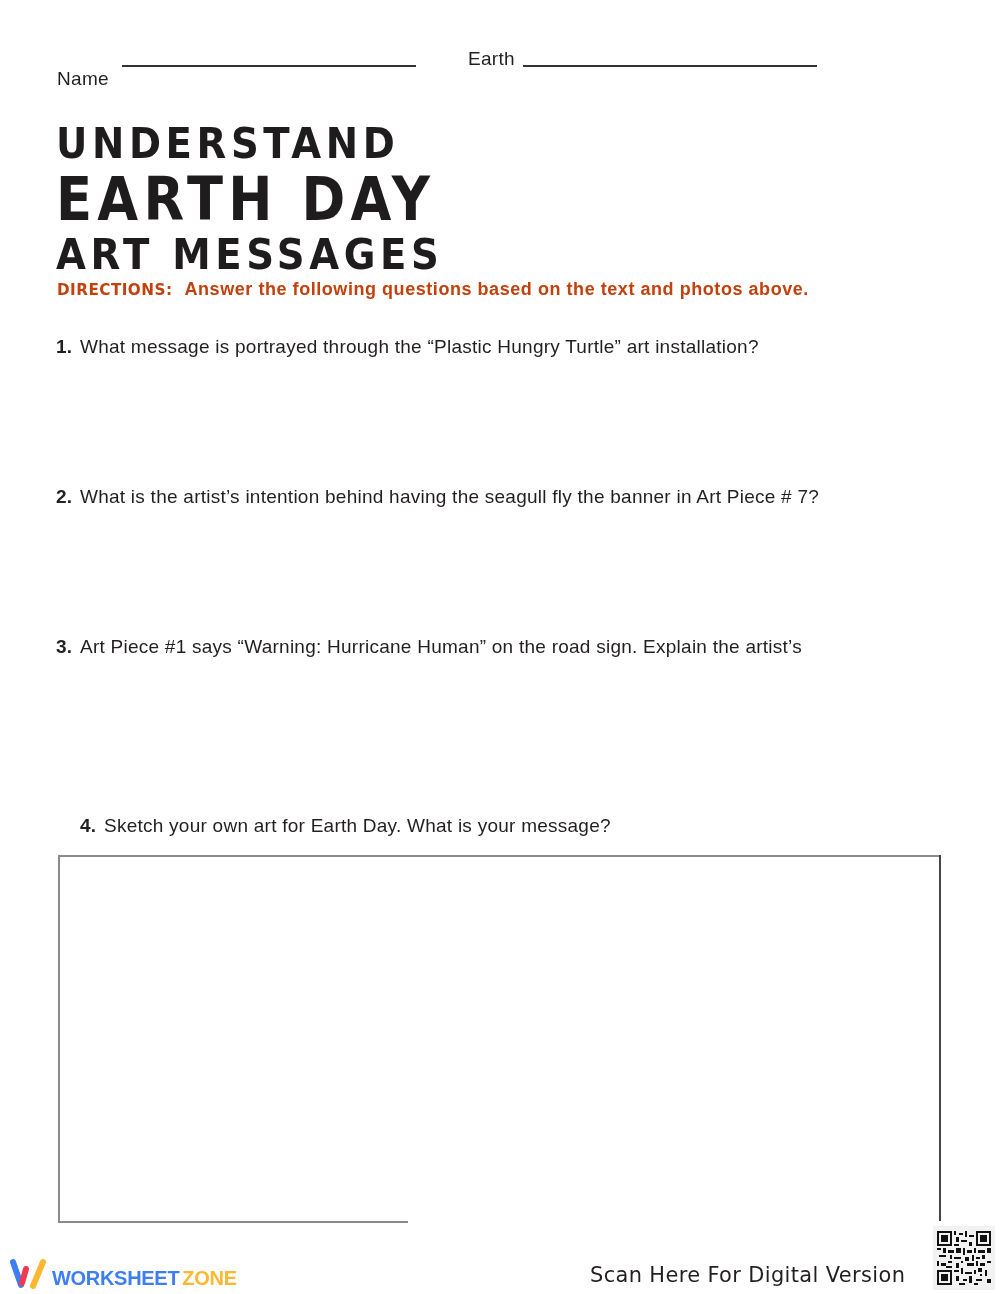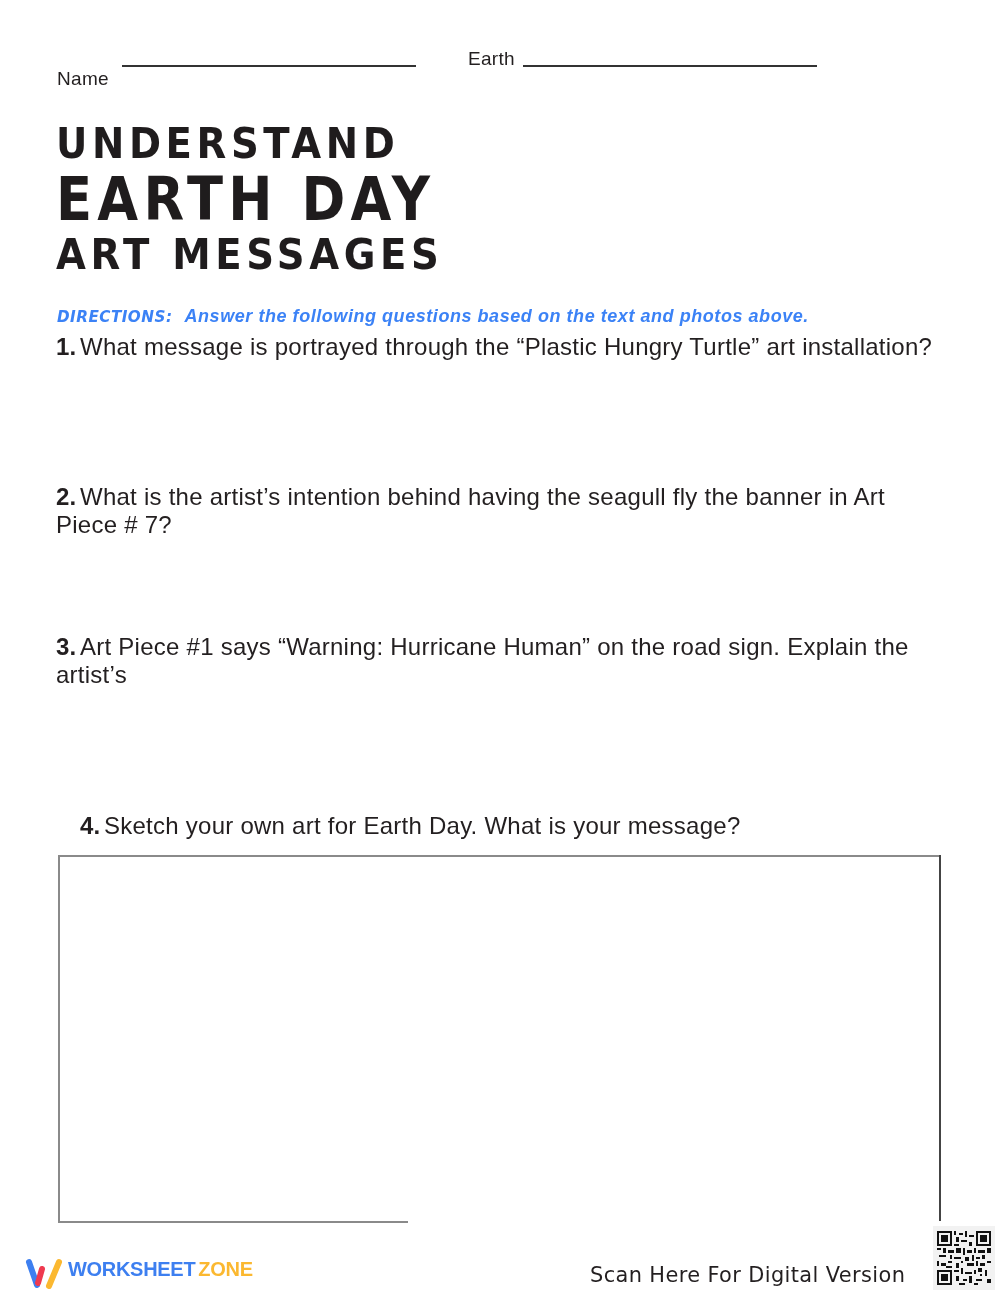--- a/index.html
+++ b/index.html
@@ -7,34 +7,34 @@
   body { position: relative; font-family: "Liberation Sans", sans-serif; color: #231f20; }
 
   .field-label { position: absolute; top: 48px; font-size: 19px; letter-spacing: 0.3px; color: #231f20; font-family: "Liberation Sans", sans-serif; }
   .field-line { position: absolute; top: 65px; height: 1.5px; background: #333; }
 
   .title { position: absolute; left: 56px; font-family: "DejaVu Sans", sans-serif; font-weight: bold; color: #1f1c1d; white-space: nowrap; }
   .t1 { top: 119px; font-size: 42px; letter-spacing: 5px; transform: scaleX(0.92); transform-origin: left; }
   .t2 { top: 164px; font-size: 60px; letter-spacing: 6px; transform: scaleX(0.88); transform-origin: left; }
   .t3 { top: 230px; font-size: 42px; letter-spacing: 5px; transform: scaleX(0.92); transform-origin: left; }
 
-  .directions { position: absolute; left: 57px; top: 306px; font-size: 18px; font-weight: bold; white-space: nowrap; color: #3b82f6; font-style: italic; }
+  .directions { position: absolute; left: 57px; top: 279px; font-size: 18px; font-weight: bold; white-space: nowrap; color: #c2410c; }
   .dir-label { font-family: "DejaVu Sans", sans-serif; font-size: 16px; letter-spacing: 0.5px; display: inline-block; transform: scaleX(0.95); transform-origin: left; margin-right: 6px; }
   .dir-text { font-family: "Liberation Sans", sans-serif; letter-spacing: 0.55px; }
 
-  .question { position: absolute; left: 56px; font-size: 24px; line-height: 28px; letter-spacing: 0.25px; color: #231f20; width: 880px; }
+  .question { position: absolute; left: 56px; font-size: 19px; line-height: 28px; letter-spacing: 0.25px; color: #231f20; width: 880px; }
   .q-num { font-weight: bold; display: inline-block; width: 24px; }
   .q-line2 { padding-left: 24px; display: block; }
 
   .sketch-top { position: absolute; left: 58px; top: 855px; width: 883px; height: 1.5px; background: #8a8a8a; }
   .sketch-left { position: absolute; left: 58px; top: 855px; width: 1.5px; height: 368px; background: #8a8a8a; }
   .sketch-right { position: absolute; left: 939px; top: 855px; width: 2px; height: 366px; background: #444; }
   .sketch-bottom { position: absolute; left: 58px; top: 1221px; width: 350px; height: 1.5px; background: #8a8a8a; }
 
-  .logo { position: absolute; left: 24px; top: 1258px; display: flex; align-items: flex-start; }
+  .logo { position: absolute; left: 8px; top: 1258px; display: flex; align-items: flex-end; }
   .logo-mark { width: 40px; height: 32px; position: relative; }
   .logo-text { font-family: "Liberation Sans", sans-serif; font-weight: bold; font-size: 20px; letter-spacing: -0.3px; margin-left: 4px; }
   .logo-ws { color: #3d7ff0; }
   .logo-zone { color: #fbb830; margin-left: 3px; }
 
   .scan-text { position: absolute; left: 590px; top: 1262px; font-size: 22px; letter-spacing: 0.4px; color: #231f20; font-family: "DejaVu Sans", sans-serif; font-weight: normal; transform: scaleX(0.95); transform-origin: left; white-space: nowrap; }
   .qr { position: absolute; left: 933px; top: 1226px; width: 62px; height: 64px; background: #f2f2f2; padding: 4px; }
 </style>
 </head>
 <body>

